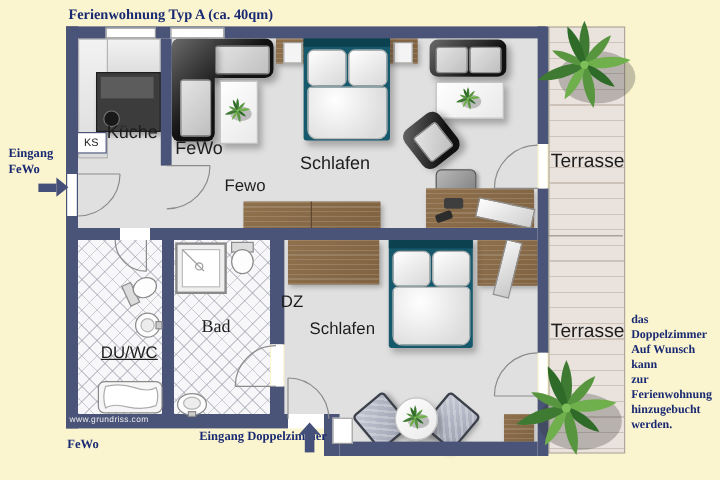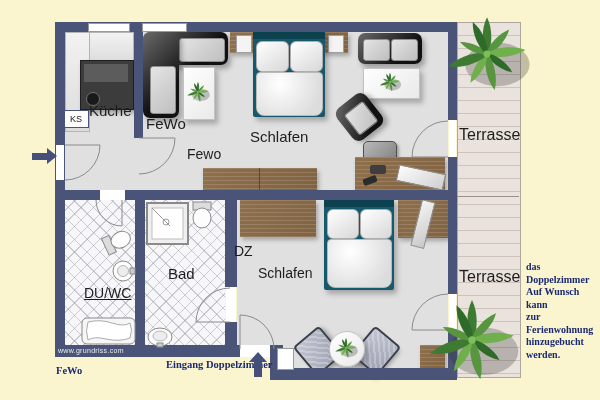--- a/index.html
+++ b/index.html
@@ -42,20 +42,21 @@
   .watermark{position:absolute;color:#EDEDED;font-size:7px;letter-spacing:.3px;}
   .window{position:absolute;background:#FFFFFF;border:1px solid #9A9A9A;}
   .opening{position:absolute;background:#FFFFFF;}
   svg{position:absolute;left:0;top:0;pointer-events:none;}
 </style>
 </head>
 <body>
 
 <div class="stage">
 
+  <div class="navy" style="left:57px;top:5px;font-size:12px;">Ferienwohnung Typ A (ca. 40qm)</div>
 
   <div class="floor" style="left:65px;top:32px;width:383px;height:158px;"></div>
   <div class="floor" style="left:237px;top:200px;width:211px;height:145px;"></div>
   <div class="floor" style="left:283px;top:345px;width:165px;height:23px;"></div>
   <div class="tile" style="left:65px;top:200px;width:70px;height:145px;"></div>
   <div class="tile" style="left:145px;top:200px;width:80px;height:145px;"></div>
   <div class="terrace" style="left:457px;top:22px;width:62px;height:354px;"></div>
   <div class="abs" style="left:457px;top:196px;width:62px;height:1px;background:#9A9288;"></div>
 
   <div class="counter" style="left:65px;top:32px;width:67px;height:30px;"></div>
@@ -217,25 +218,29 @@
     <use href="#fern" transform="translate(390,82) scale(0.3)"></use>
     <use href="#fern" transform="translate(346,348) scale(0.32)"></use>
   </svg>
 
   <div class="label" style="left:89px;top:102px;font-size:15px;">Küche</div>
   <div class="label" style="left:146px;top:115px;font-size:15px;">FeWo</div>
   <div class="label" style="left:187px;top:146px;">Fewo</div>
   <div class="label" style="left:250px;top:128px;font-size:15px;">Schlafen</div>
   <div class="label-lg" style="left:459px;top:126px;">Terrasse</div>
   <div class="label" style="left:84px;top:285px;text-decoration:underline;">DU/WC</div>
-  <div class="label" style="left:168px;top:265px;font-size:15px;">Bad</div>
+  <div class="label" style="left:168px;top:265px;font-size:15px;font-family:Liberation Serif, serif;">Bad</div>
   <div class="label" style="left:234px;top:243px;">DZ</div>
   <div class="label" style="left:258px;top:265px;">Schlafen</div>
   <div class="label-lg" style="left:459px;top:268px;">Terrasse</div>
 
+  <div class="navy" style="left:7px;top:122px;font-size:10.5px;line-height:13px;">
+    <div>Eingang</div>
+    <div>FeWo</div>
+  </div>
 
   <div class="abs" style="left:32px;top:153px;width:15px;height:7px;background:#45507A;"></div>
   <div class="abs" style="left:47px;top:148px;width:0;height:0;border-top:8px solid transparent;border-bottom:8px solid transparent;border-left:10px solid #45507A;"></div>
 
   <div class="navy" style="left:56px;top:365px;font-size:10.5px;">FeWo</div>
   <div class="navy" style="left:166px;top:359px;font-size:10.5px;">Eingang Doppelzimmer</div>
 
   <div class="abs" style="left:254px;top:361px;width:8px;height:16px;background:#45507A;"></div>
   <div class="abs" style="left:249px;top:352px;width:0;height:0;border-left:9px solid transparent;border-right:9px solid transparent;border-bottom:10px solid #45507A;"></div>
 

